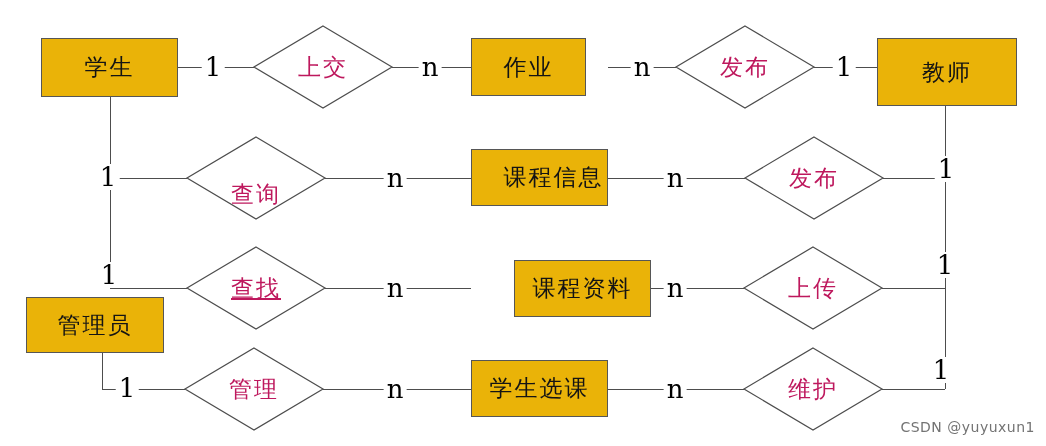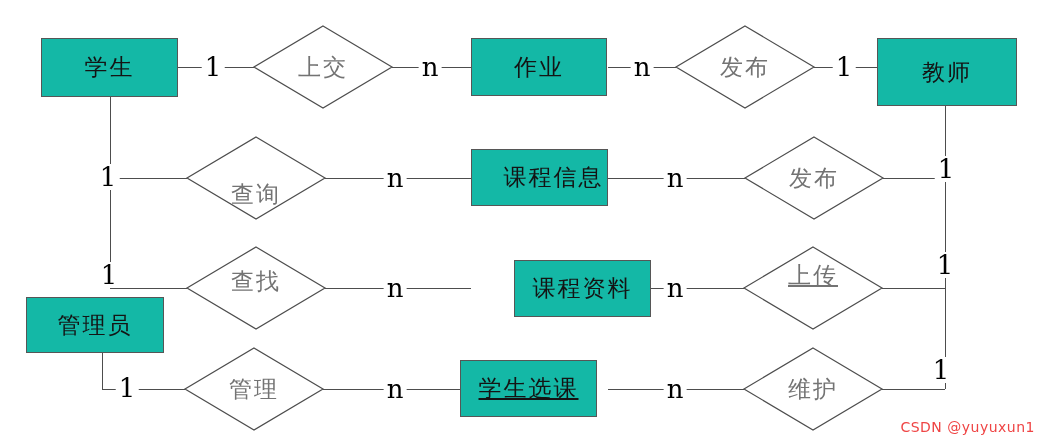--- a/index.html
+++ b/index.html
@@ -13,54 +13,54 @@
   }
   svg.lines-layer {
     position: absolute;
     left: 0; top: 0;
     width: 1046px; height: 446px;
   }
   .entity {
     position: absolute;
     box-sizing: border-box;
     border: 1px solid #565656;
-    background: #14b8a6;
+    background: #eab308;
     display: flex;
     align-items: center;
     justify-content: center;
     font-size: 23px;
     color: #141414;
     letter-spacing: 2px;
   }
   .diamond-label {
     position: absolute;
     display: flex;
     align-items: center;
     justify-content: center;
     font-size: 23px;
-    color: #737373;
+    color: #be185d;
     letter-spacing: 2px;
     pointer-events: none;
   }
   .card-label {
     position: absolute;
     transform: translate(-50%, -50%);
     background: #ffffff;
     padding: 0 3px;
     font-size: 26px;
     line-height: 1;
     color: #000000;
   }
   .watermark {
     position: absolute;
     right: 11px;
     bottom: 11px;
     font-family: "DejaVu Sans", "Liberation Sans", sans-serif;
     font-size: 14px;
-    color: #ef4444;
+    color: #737373;
     letter-spacing: 0.5px;
   }
 </style>
 </head>
 <body>
 
 <div class="canvas">
 
   <svg class="lines-layer" width="1046" height="446" viewBox="0 0 1046 446">
     <g stroke="#4d4d4d" stroke-width="1" fill="none" shape-rendering="crispEdges">
@@ -97,33 +97,33 @@
       <polygon points="256,137 325,178 256,219 187,178"></polygon>
       <polygon points="814,137 883,178 814,219 745,178"></polygon>
       <polygon points="256,247 325,288 256,329 187,288"></polygon>
       <polygon points="813,247 882,288 813,329 744,288"></polygon>
       <polygon points="254,348 323,389 254,430 185,389"></polygon>
       <polygon points="813,348 882,389 813,430 744,389"></polygon>
     </g>
   </svg>
 
   <div class="entity" style="left:41px; top:38px; width:137px; height:59px;">学生</div>
-  <div class="entity" style="left:471px; top:38px; width:136px; height:58px;">作业</div>
+  <div class="entity" style="left:471px; top:38px; width:115px; height:58px;">作业</div>
   <div class="entity" style="left:877px; top:38px; width:140px; height:68px;">教师</div>
   <div class="entity" style="left:471px; top:149px; width:137px; height:57px;padding-left:28px;">课程信息</div>
   <div class="entity" style="left:471px; top:260px; width:137px; height:57px;margin-left:43px;">课程资料</div>
   <div class="entity" style="left:26px; top:297px; width:138px; height:56px;">管理员</div>
-  <div class="entity" style="left:460px; top:360px; width:137px; height:57px;text-decoration:underline;">学生选课</div>
+  <div class="entity" style="left:471px; top:360px; width:137px; height:57px;">学生选课</div>
 
   <div class="diamond-label" style="left:254px; top:26px; width:138px; height:82px;">上交</div>
   <div class="diamond-label" style="left:676px; top:26px; width:138px; height:82px;">发布</div>
   <div class="diamond-label" style="left:187px; top:153px; width:138px; height:82px;">查询</div>
   <div class="diamond-label" style="left:745px; top:137px; width:138px; height:82px;">发布</div>
-  <div class="diamond-label" style="left:187px; top:240px; width:138px; height:82px;">查找</div>
-  <div class="diamond-label" style="left:744px; top:234px; width:138px; height:82px;text-decoration:underline;">上传</div>
+  <div class="diamond-label" style="left:187px; top:247px; width:138px; height:82px;text-decoration:underline;">查找</div>
+  <div class="diamond-label" style="left:744px; top:247px; width:138px; height:82px;">上传</div>
   <div class="diamond-label" style="left:744px; top:348px; width:138px; height:82px;">维护</div>
   <div class="diamond-label" style="left:185px; top:348px; width:138px; height:82px;">管理</div>
 
   <div class="card-label" style="left:213px; top:67px;">1</div>
   <div class="card-label" style="left:430px; top:67px;">n</div>
   <div class="card-label" style="left:642px; top:67px;">n</div>
   <div class="card-label" style="left:844px; top:67px;">1</div>
 
   <div class="card-label" style="left:108px; top:177px;">1</div>
   <div class="card-label" style="left:395px; top:178px;">n</div>

